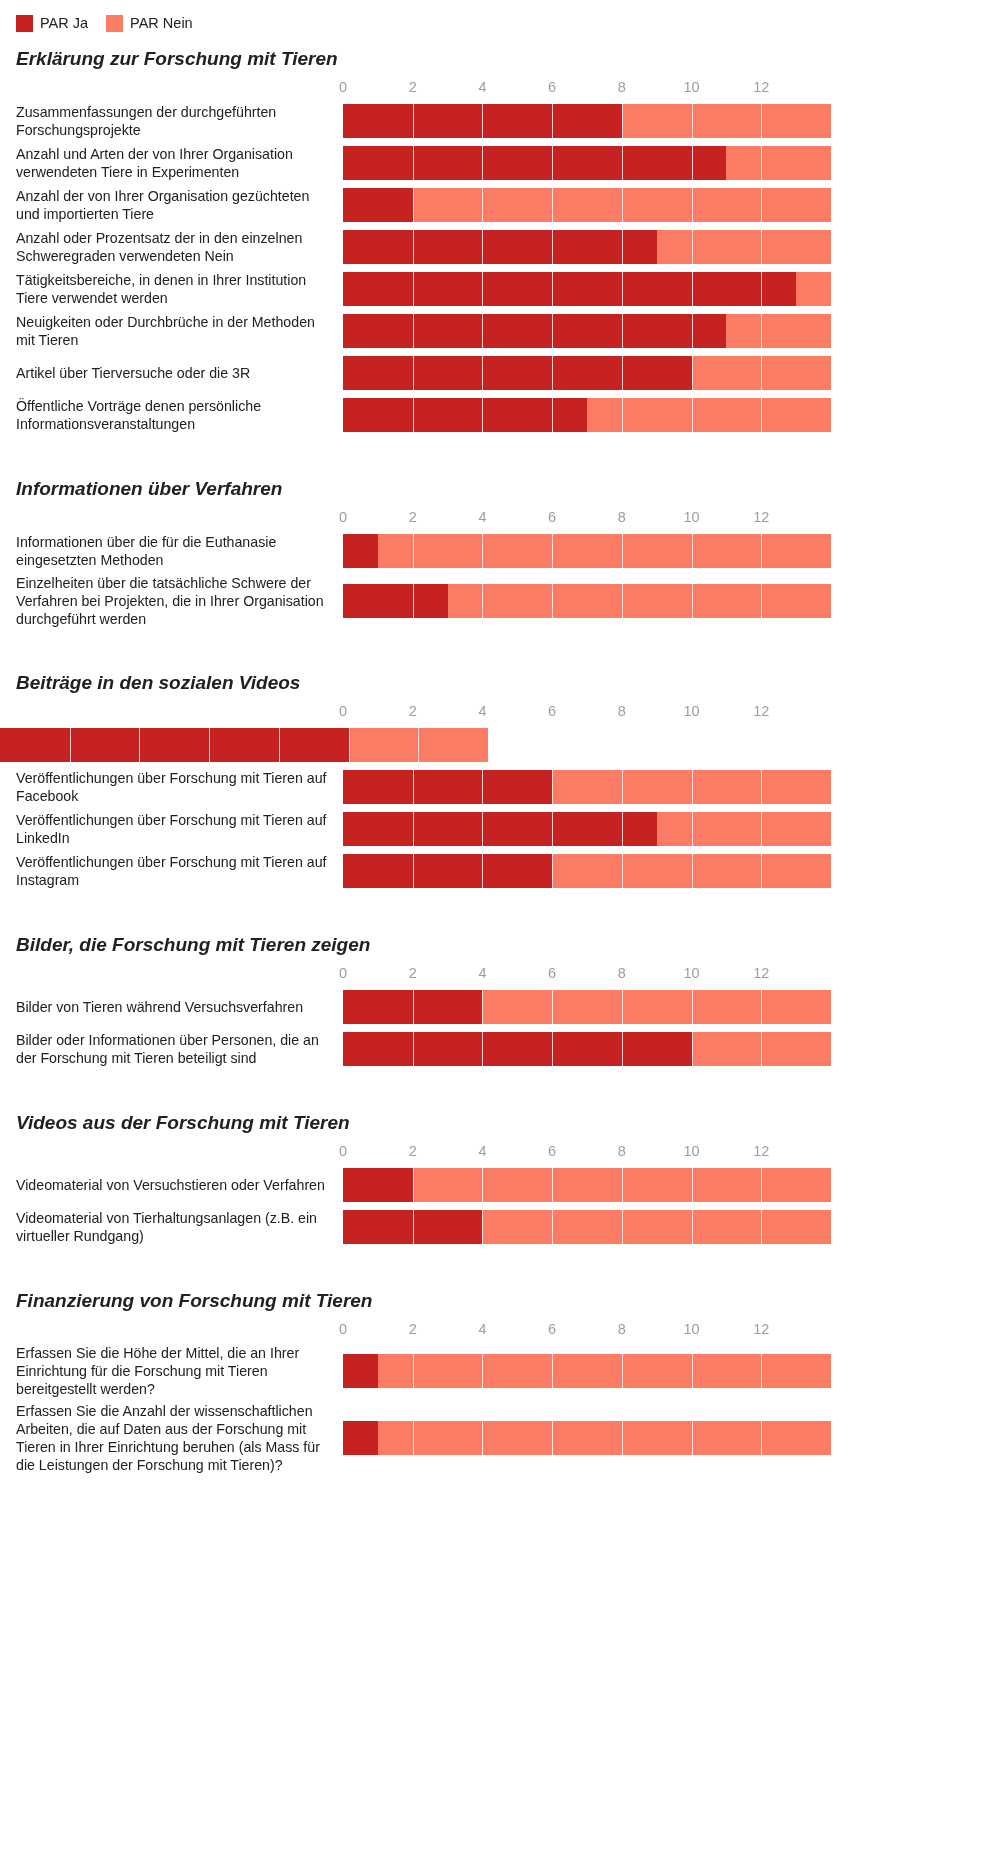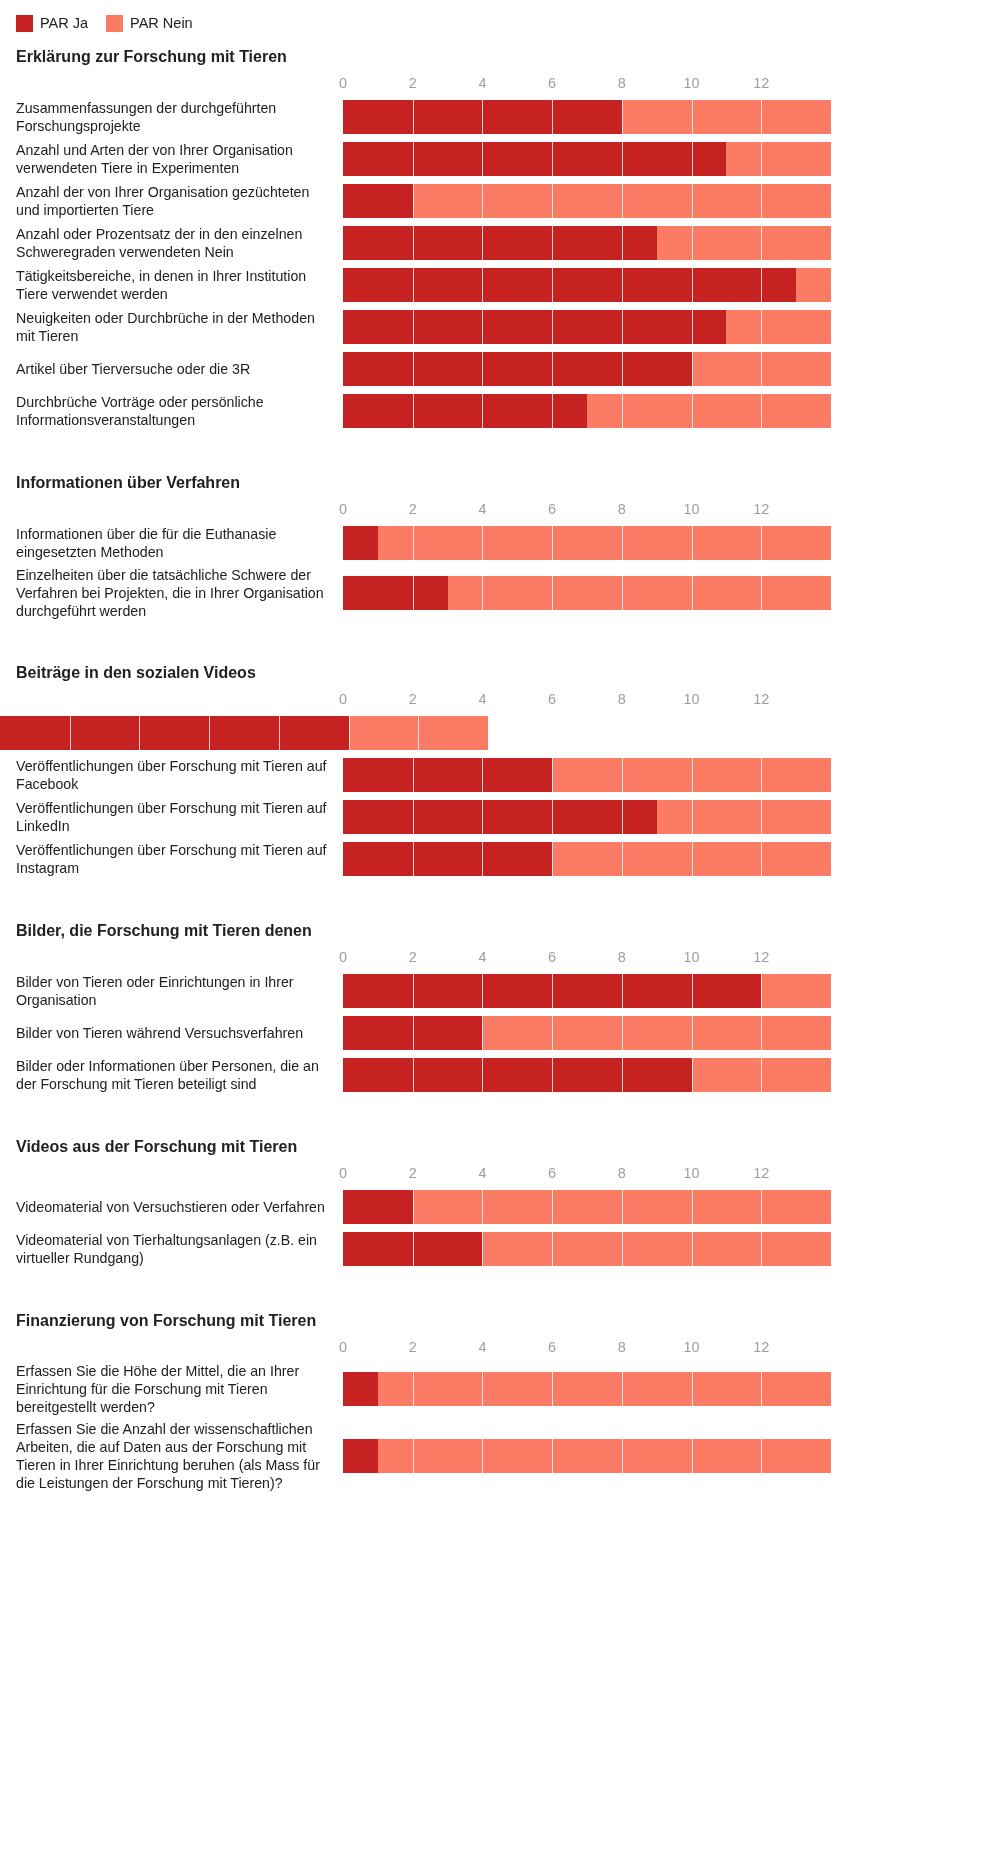--- a/index.html
+++ b/index.html
@@ -24,25 +24,26 @@
     padding: 13px 0 0 16px;
     height: 34px;
   }
   .legend-item { display: flex; align-items: center; gap: 7px; margin-right: 8px; }
   .legend-swatch { width: 17px; height: 17px; display: block; }
   .legend-label { font-size: 14.5px; color: #212121; line-height: 1; }
 
   
   .section { margin-top: 14px; }
   .section-title {
-    font-size: 16px;
+    font-size: 19px;
     font-weight: bold;
     color: #212121;
     padding-left: 16px;
     margin-bottom: 6px;
+    font-style: italic;
   }
 
   .axis-row {
     position: relative;
     height: 26px;
     margin-left: 343px;
     margin-right: 0;
   }
   .axis-tick {
     position: absolute;
@@ -241,21 +242,21 @@
                 <div class="gridline" style="left: 69.7143px;"></div>
                 <div class="gridline" style="left: 139.429px;"></div>
                 <div class="gridline" style="left: 209.143px;"></div>
                 <div class="gridline" style="left: 278.857px;"></div>
                 <div class="gridline" style="left: 348.571px;"></div>
                 <div class="gridline" style="left: 418.286px;"></div>
               </div>
             </div>
           </div>
           <div class="row">
-            <div class="row-label">Durchbrüche Vorträge oder persönliche Informationsveranstaltungen</div>
+            <div class="row-label">Öffentliche Vorträge denen persönliche Informationsveranstaltungen</div>
             <div class="bar-wrap">
               <div class="bar-track">
                 <div class="seg seg-ja" style="width: 244px; background: rgb(198, 34, 34);"></div>
                 <div class="seg seg-nein" style="width: 244px; background: rgb(252, 123, 100);"></div>
               </div>
               <div class="gridlines">
                 <div class="gridline" style="left: 69.7143px;"></div>
                 <div class="gridline" style="left: 139.429px;"></div>
                 <div class="gridline" style="left: 209.143px;"></div>
                 <div class="gridline" style="left: 278.857px;"></div>
@@ -392,48 +393,31 @@
                 <div class="gridline" style="left: 278.857px;"></div>
                 <div class="gridline" style="left: 348.571px;"></div>
                 <div class="gridline" style="left: 418.286px;"></div>
               </div>
             </div>
           </div>
         </div>
       </div>
       <div class="spacer-lg"></div>
       <div class="section">
-        <div class="section-title">Bilder, die Forschung mit Tieren denen</div>
+        <div class="section-title">Bilder, die Forschung mit Tieren zeigen</div>
         <div class="axis-row">
           <span class="axis-tick" style="left: 0px;">0</span>
           <span class="axis-tick" style="left: 69.7143px;">2</span>
           <span class="axis-tick" style="left: 139.429px;">4</span>
           <span class="axis-tick" style="left: 209.143px;">6</span>
           <span class="axis-tick" style="left: 278.857px;">8</span>
           <span class="axis-tick" style="left: 348.571px;">10</span>
           <span class="axis-tick" style="left: 418.286px;">12</span>
         </div>
         <div class="rows">
-          <div class="row">
-            <div class="row-label">Bilder von Tieren oder Einrichtungen in Ihrer Organisation</div>
-            <div class="bar-wrap">
-              <div class="bar-track">
-                <div class="seg seg-ja" style="width: 418.286px; background: rgb(198, 34, 34);"></div>
-                <div class="seg seg-nein" style="width: 69.7143px; background: rgb(252, 123, 100);"></div>
-              </div>
-              <div class="gridlines">
-                <div class="gridline" style="left: 69.7143px;"></div>
-                <div class="gridline" style="left: 139.429px;"></div>
-                <div class="gridline" style="left: 209.143px;"></div>
-                <div class="gridline" style="left: 278.857px;"></div>
-                <div class="gridline" style="left: 348.571px;"></div>
-                <div class="gridline" style="left: 418.286px;"></div>
-              </div>
-            </div>
-          </div>
           <div class="row">
             <div class="row-label">Bilder von Tieren während Versuchsverfahren</div>
             <div class="bar-wrap">
               <div class="bar-track">
                 <div class="seg seg-ja" style="width: 139.429px; background: rgb(198, 34, 34);"></div>
                 <div class="seg seg-nein" style="width: 348.571px; background: rgb(252, 123, 100);"></div>
               </div>
               <div class="gridlines">
                 <div class="gridline" style="left: 69.7143px;"></div>
                 <div class="gridline" style="left: 139.429px;"></div>

